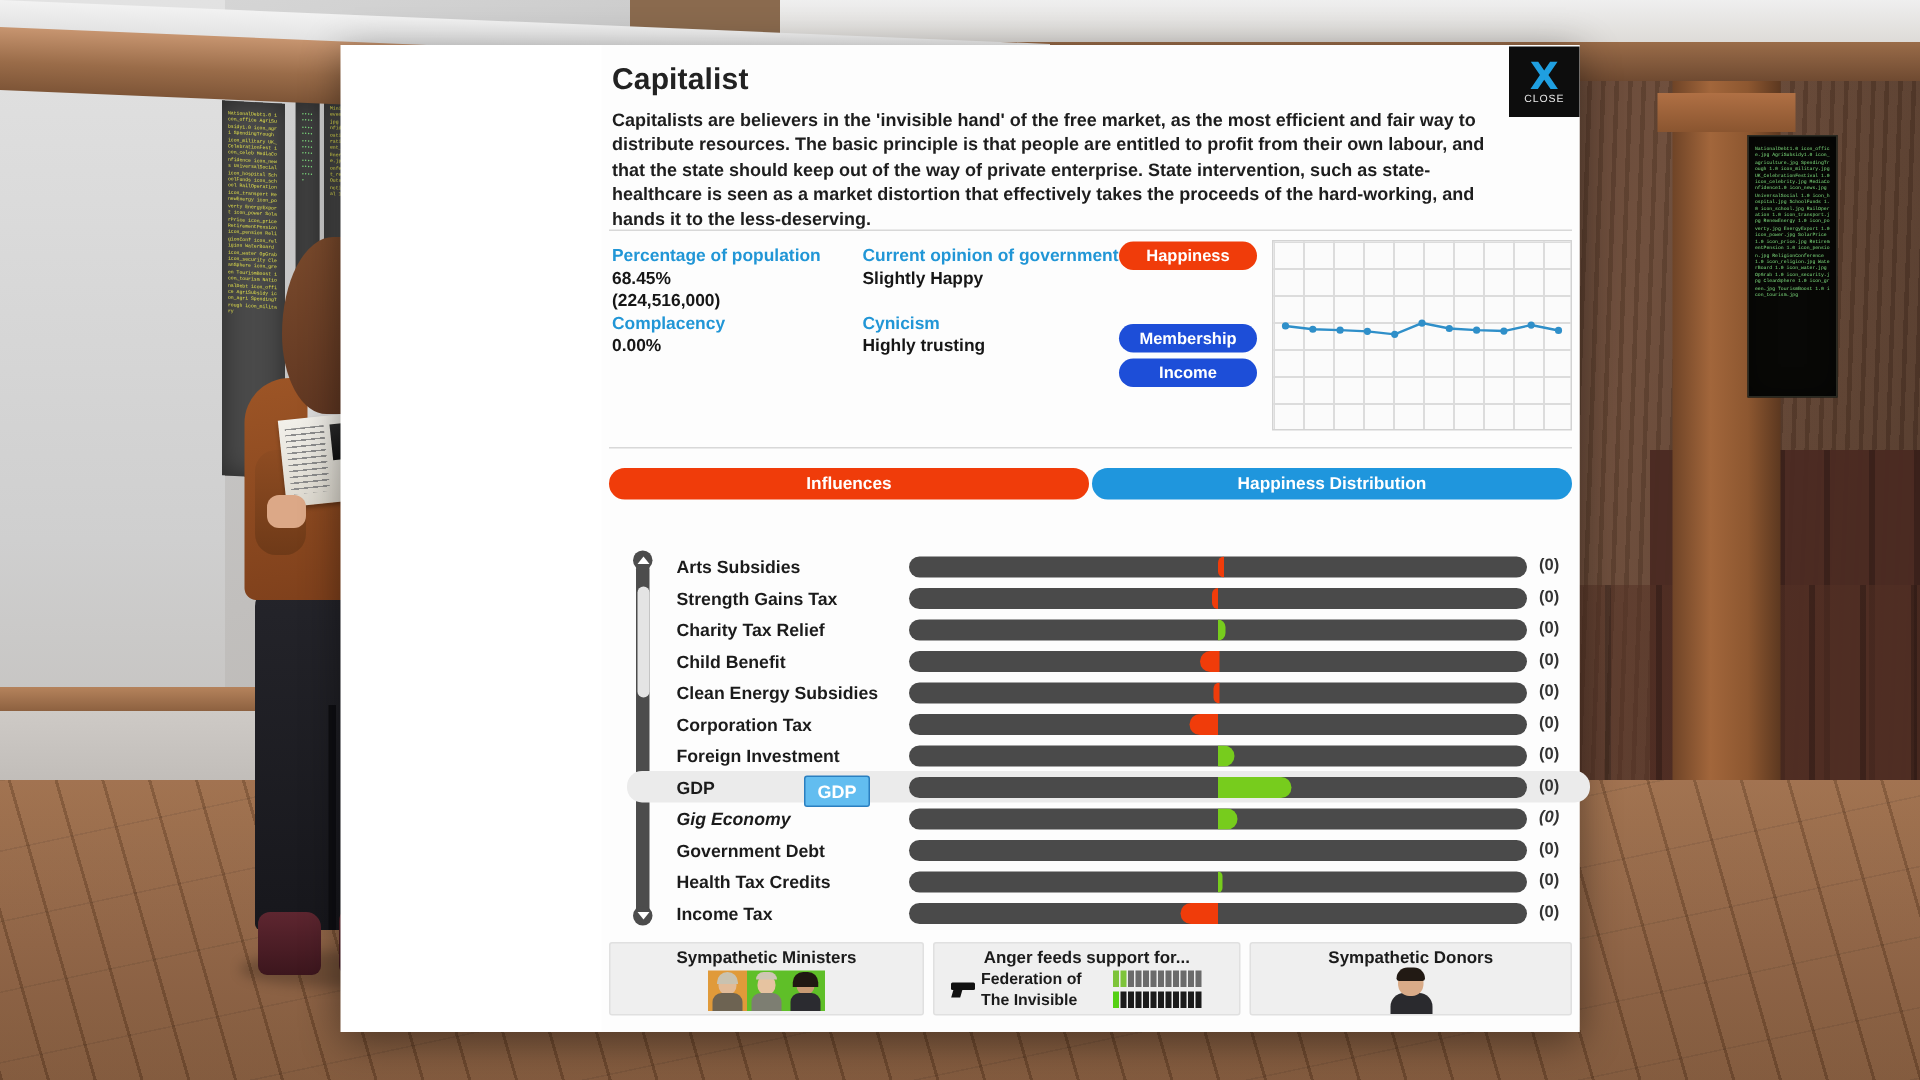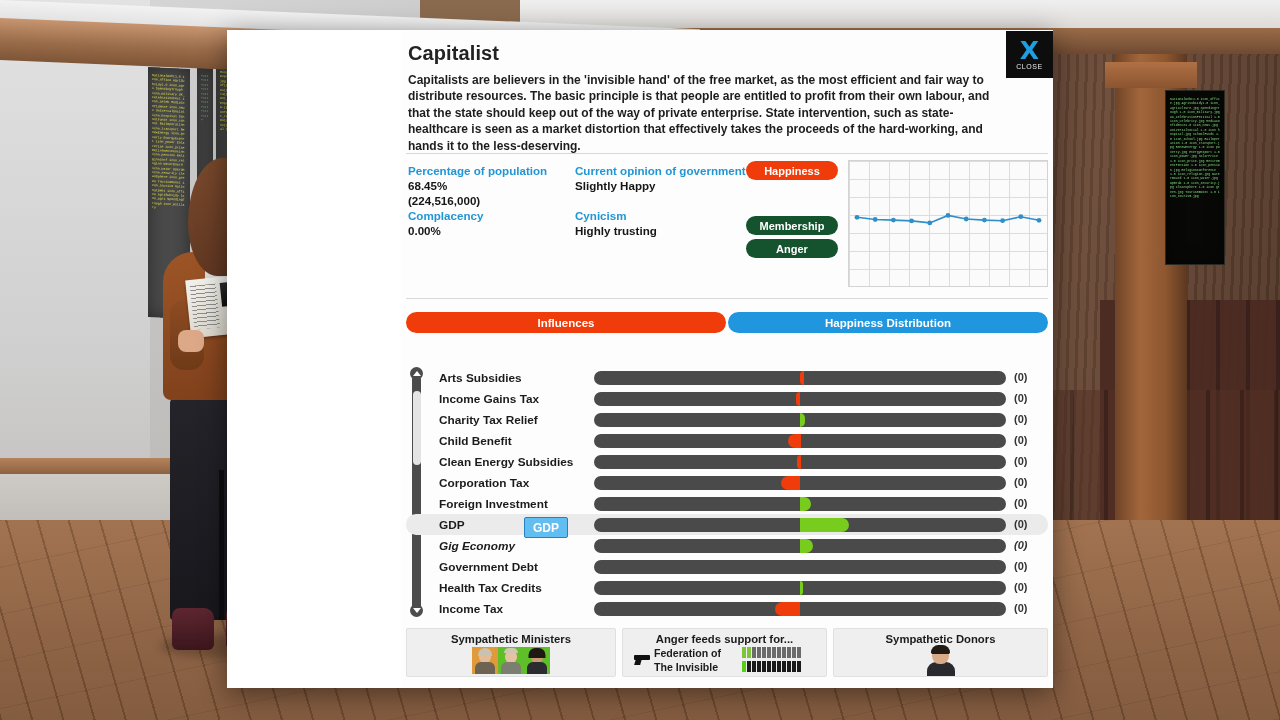--- a/index.html
+++ b/index.html
@@ -188,21 +188,21 @@
   .stat-lbl { position:absolute; font-size:11.6px; color:#2196d6; font-weight:600; }
   .stat-val { position:absolute; font-size:11.6px; color:#161616; font-weight:bold; }
 
   
   .gbtn {
     position:absolute; width:92px; height:19px; border-radius:10px; color:#fff;
     font-size:11px; font-weight:bold; display:flex; align-items:center; justify-content:center;
     cursor:pointer;
   }
   .gbtn.red { background:#f03c0a; }
-  .gbtn.blue { background:#14532d; }
+  .gbtn.blue { background:#1d4ed8; }
 
   
   .graph {
     position:absolute; left:447px; top:130px; width:200px; height:127px;
     background:#fbfbfb; border:1px solid #d3d3d3;
     background-image:
       repeating-linear-gradient(90deg,#dcdcdc 0 1px,transparent 1px 20px),
       repeating-linear-gradient(180deg,#dcdcdc 0 1px,transparent 1px 18px);
   }
 
@@ -221,21 +221,21 @@
     background:#ececec; border-radius:5px;
   }
   .sorthdr .h-left { position:absolute; left:14px; top:6px; font-size:11.5px; color:#2196d6; font-weight:600; }
   .sorthdr .h-name { position:absolute; left:215px; top:5px; font-size:12.5px; color:#111; font-weight:bold; }
   .sorthdr .h-str  { position:absolute; left:432px; top:6px; font-size:11.5px; color:#2196d6; font-weight:600; }
   .tri { position:absolute; width:0; height:0; border-left:11px solid transparent; border-right:11px solid transparent; }
   .tri.black { top:7px; left:268px; border-bottom:13px solid #000; }
   .tri.blue  { top:7px; left:492px; border-bottom:13px solid #1f9fe5; }
 
   
-  .list { position:absolute; left:5px; top:337px; width:642px; height:250px; }
+  .list { position:absolute; left:17px; top:337px; width:642px; height:250px; }
   .row { position:absolute; left:0; width:642px; height:21px; }
   .row.sel { background:#ebebeb; border-radius:10px; }
   .row-label { position:absolute; left:33px; top:4px; font-size:11.8px; color:#1b1b1b; font-weight:bold; }
   .row.sel .row-label { font-weight:600; }
   .bar { position:absolute; left:188px; top:4px; width:412px; height:14px; background:#4a4a4a; border-radius:7px; overflow:hidden; }
   .bar-fill { position:absolute; top:0; height:14px; }
   .row-val { position:absolute; left:608px; top:4px; font-size:11px; color:#333; font-weight:bold; }
 
   .tooltip {
     position:absolute; height:21px; padding:0 8px; background:#62bdf0; border:1.5px solid #2a7fc0;
@@ -385,21 +385,21 @@
     <div class="stat-lbl" style="left:7px;top:179px">Complacency</div>
     <div class="stat-val" style="left:7px;top:194px">0.00%</div>
 
     <div class="stat-lbl" style="left:174px;top:134px">Current opinion of government</div>
     <div class="stat-val" style="left:174px;top:149px">Slightly Happy</div>
     <div class="stat-lbl" style="left:174px;top:179px">Cynicism</div>
     <div class="stat-val" style="left:174px;top:194px">Highly trusting</div>
 
     <div class="gbtn red" style="left:345px;top:131px">Happiness</div>
     <div class="gbtn blue" style="left:345px;top:186px">Membership</div>
-    <div class="gbtn blue" style="left:345px;top:209px">Anger</div>
+    <div class="gbtn blue" style="left:345px;top:209px">Income</div>
 
     <div class="graph">
       <svg id="chart-svg" width="198" height="125" viewBox="0 0 198 125">
           <path d="M8.0 56.3 L26.2 58.5 L44.4 59.1 L62.6 59.9 L80.8 61.9 L99.0 54.4 L117.2 58.0 L135.4 59.1 L153.6 59.7 L171.8 55.7 L190.0 59.3 " fill="none" stroke="#2f8fc9" stroke-width="1.6"></path>
           <circle cx="8.0" cy="56.3" r="2.4" fill="#2f8fc9"></circle>
           <circle cx="26.2" cy="58.5" r="2.4" fill="#2f8fc9"></circle>
           <circle cx="44.4" cy="59.1" r="2.4" fill="#2f8fc9"></circle>
           <circle cx="62.6" cy="59.9" r="2.4" fill="#2f8fc9"></circle>
           <circle cx="80.8" cy="61.9" r="2.4" fill="#2f8fc9"></circle>
           <circle cx="99.0" cy="54.4" r="2.4" fill="#2f8fc9"></circle>
@@ -430,21 +430,21 @@
       </div>
       <div id="rows">
           <div class="row" style="top: 0px;">
             <div class="row-label">Arts Subsidies</div>
             <div class="bar">
               <div class="bar-fill" style="left: 50%; width: 0.9%; border-radius: 7px 0px 0px 7px; background: rgb(240, 60, 10);"></div>
             </div>
             <div class="row-val">(0)</div>
           </div>
           <div class="row" style="top: 21px;">
-            <div class="row-label">Income Gains Tax</div>
+            <div class="row-label">Strength Gains Tax</div>
             <div class="bar">
               <div class="bar-fill" style="left: 49%; width: 1.1%; border-radius: 7px 0px 0px 7px; background: rgb(240, 60, 10);"></div>
             </div>
             <div class="row-val">(0)</div>
           </div>
           <div class="row" style="top: 42px;">
             <div class="row-label">Charity Tax Relief</div>
             <div class="bar">
               <div class="bar-fill" style="left: 50%; width: 1.2%; border-radius: 0px 7px 7px 0px; background: rgb(119, 204, 29);"></div>
             </div>

